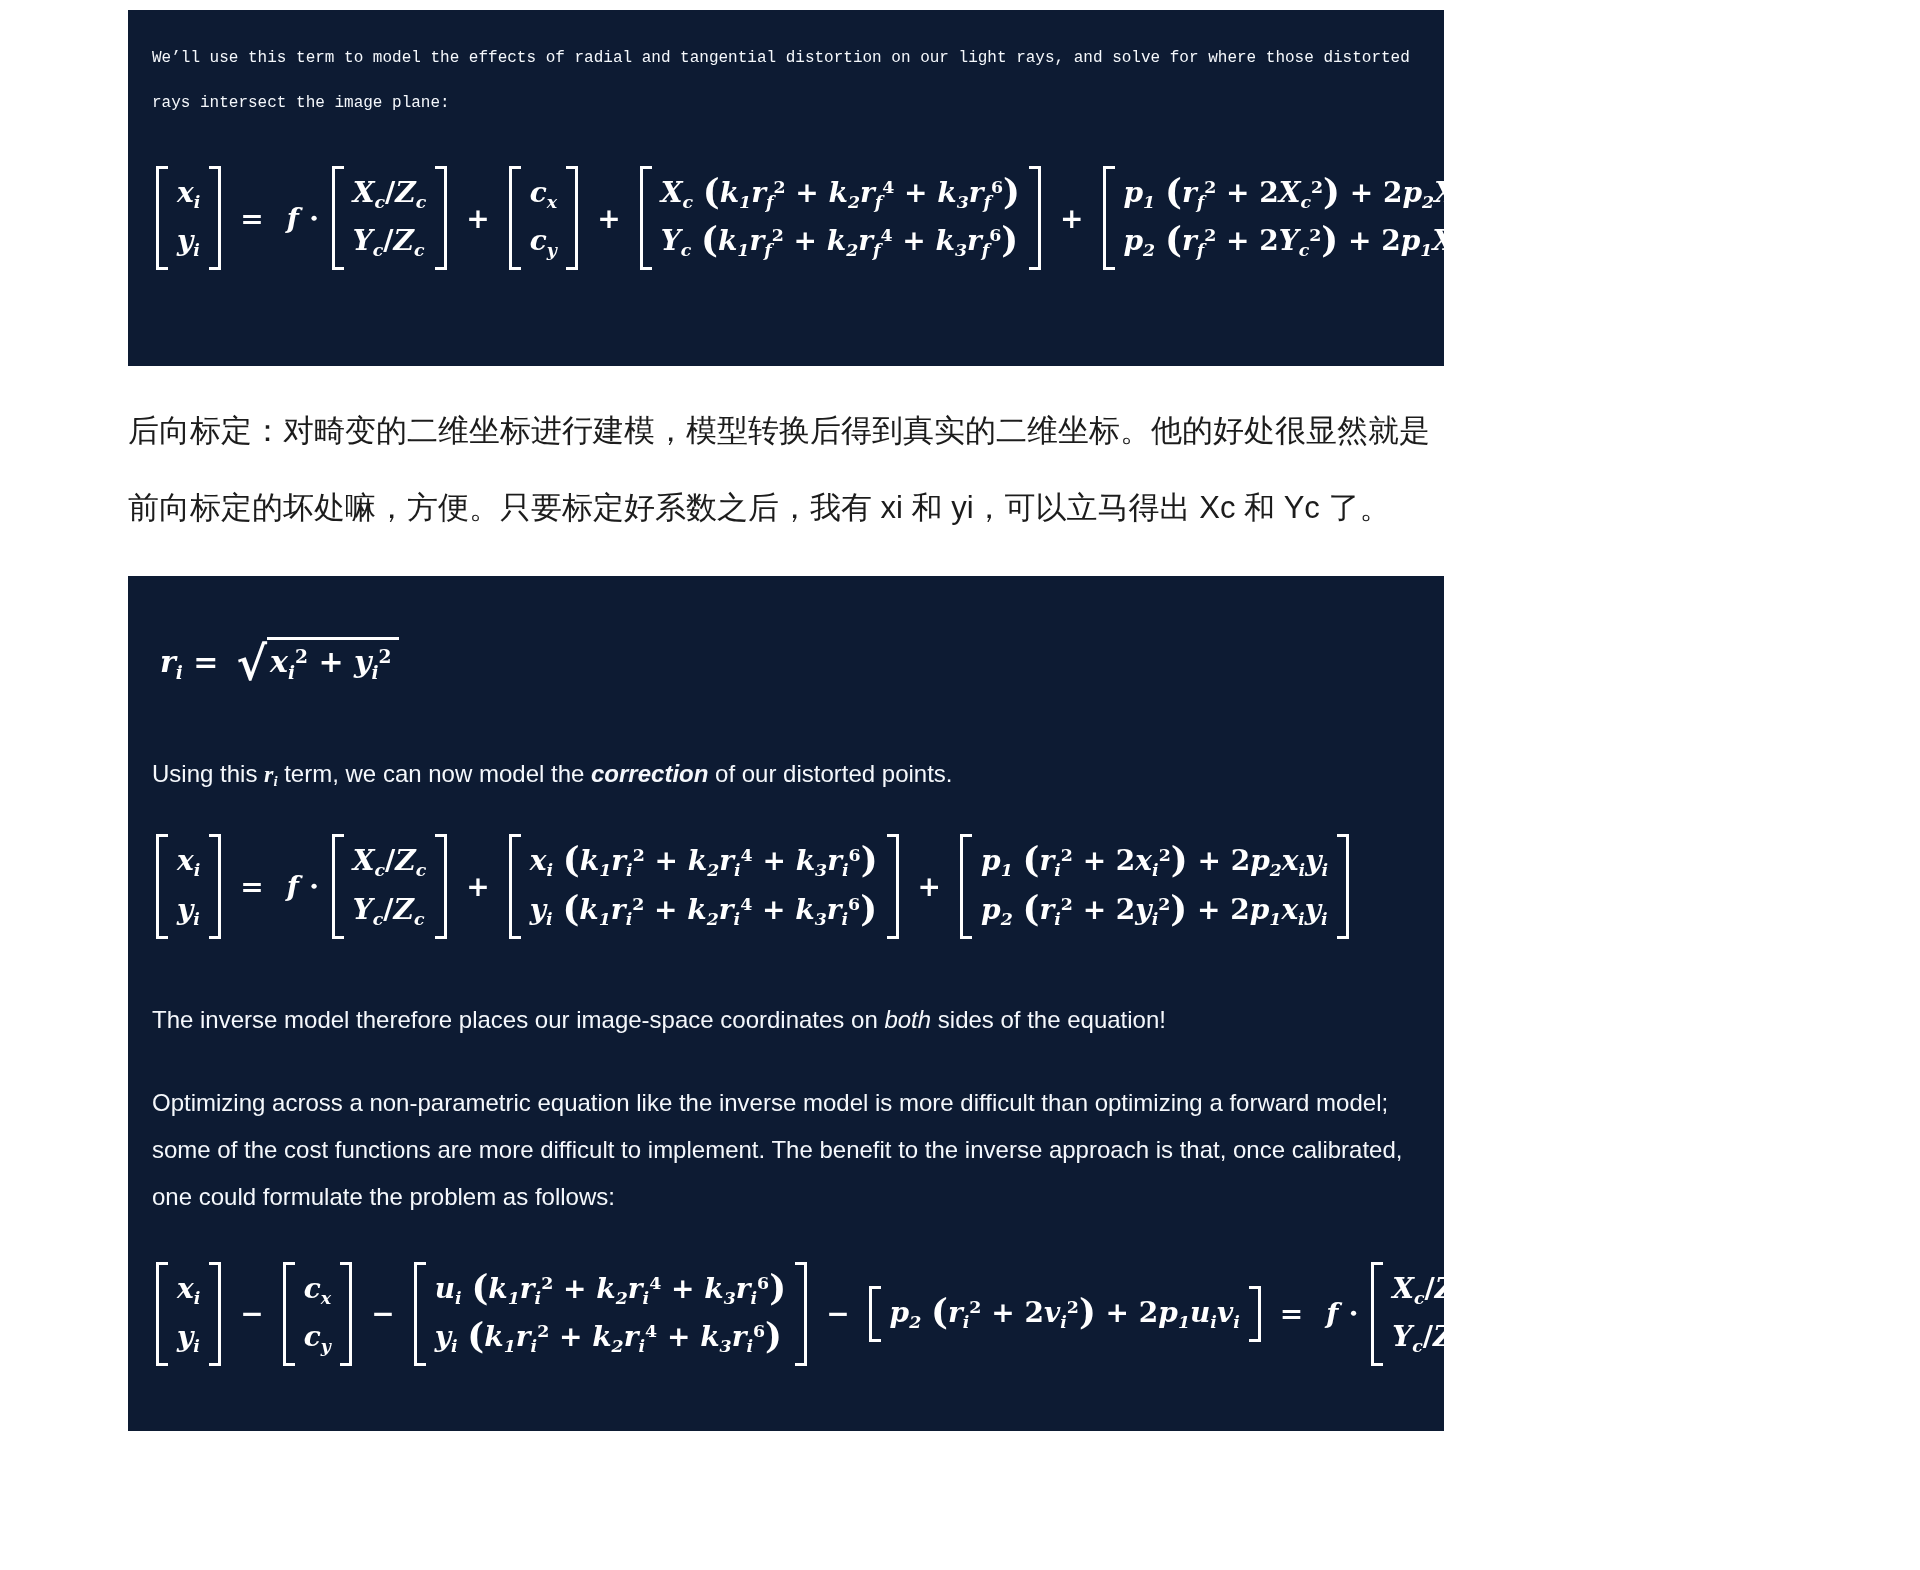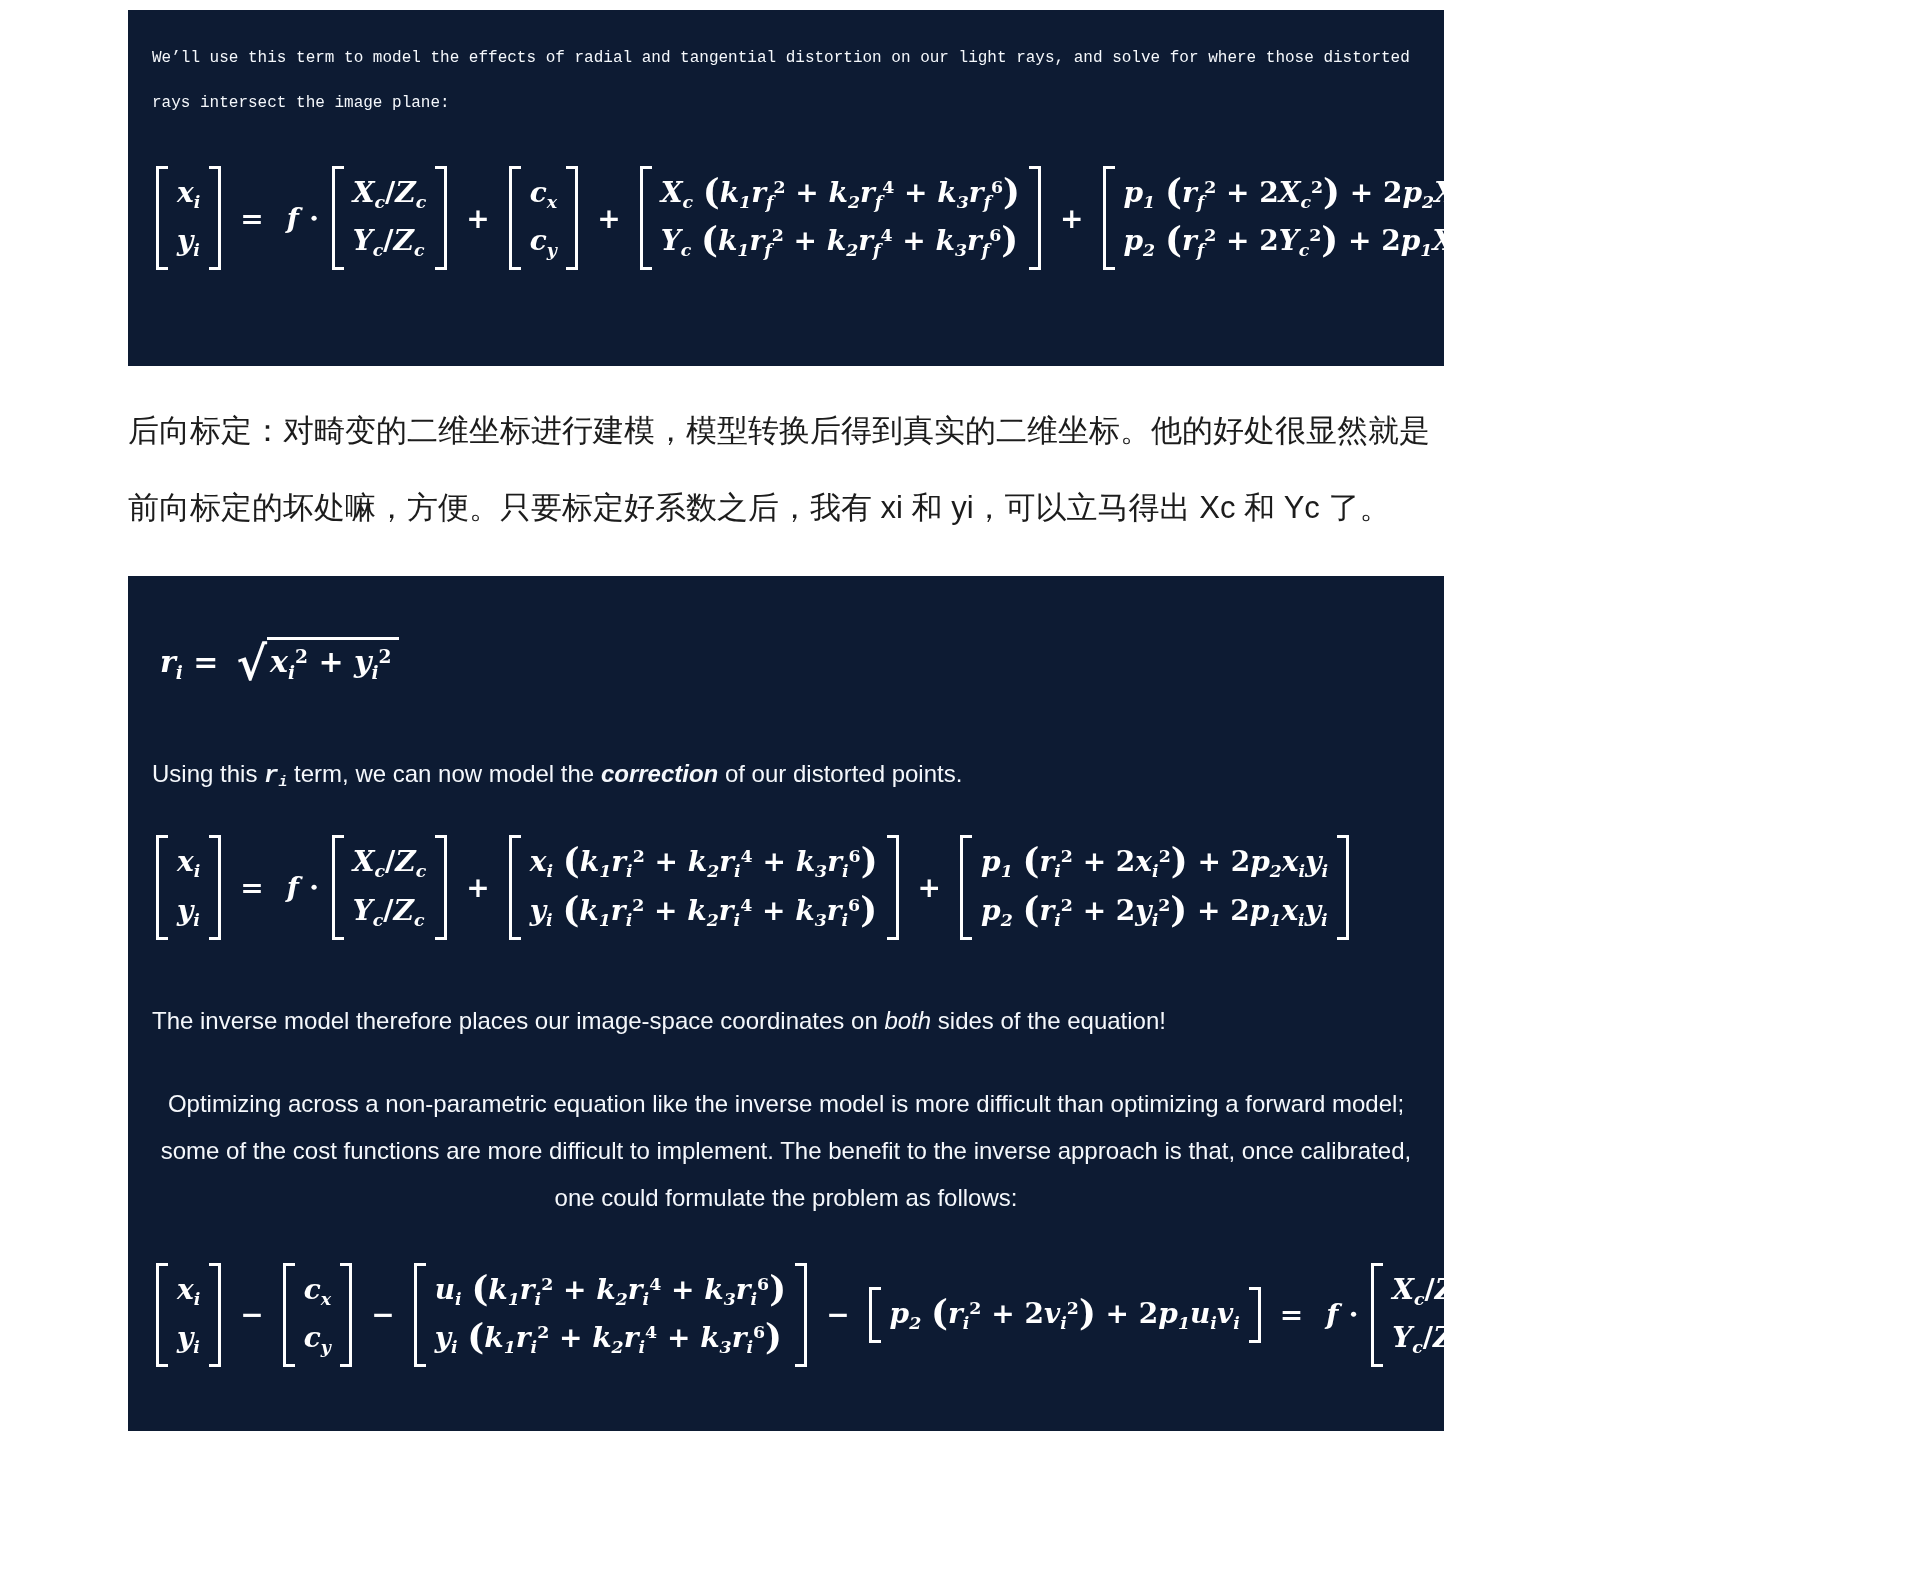--- a/index.html
+++ b/index.html
@@ -44,21 +44,21 @@
     display:flex;align-items:center;
     font-family:"DejaVu Serif","Liberation Serif",serif;
     font-weight:700;color:#ffffff;
     font-size:28px;
   }
   .eq-forward{margin-top:40px;}
   .eq-radius{margin-top:8px;font-size:30px;}
   .eq-correction{margin-top:36px;}
   .eq-inverse{margin-top:42px;margin-bottom:6px;}
 
-  .inline-math{font-family:Liberation Mono, monospace;font-weight:700;}
+  .inline-math{font-family:Liberation Serif, serif;font-weight:700;}
 
   .eq i{font-style:italic;}
   .eq sub{font-size:0.62em;vertical-align:-0.35em;font-style:italic;}
   .eq sup{font-size:0.62em;vertical-align:0.5em;}
   .inline-math sub{font-size:0.62em;vertical-align:-0.3em;}
   .pr{font-size:1.28em;line-height:0;vertical-align:-0.06em;font-style:normal;}
 
   .mx{display:inline-flex;align-items:stretch;margin:0 4px;}
   .mx .b{width:9px;flex:0 0 9px;}
   .mx .bl{border-left:3px solid currentColor;border-top:3px solid currentColor;border-bottom:3px solid currentColor;}
@@ -68,21 +68,21 @@
 
   .op{margin:0 15px;}
   .sc{margin:0 8px;white-space:nowrap;}
 
   .sq{display:inline-block;white-space:nowrap;margin-left:10px;}
   .rt{font-size:1.55em;font-style:normal;vertical-align:-0.18em;}
   .rad{border-top:3px solid currentColor;padding:4px 8px 0 3px;}
 
   .spacer-using{margin-top:66px;}
   .spacer-inverse-note{margin-top:64px;}
-  .spacer-optim{margin-top:42px;text-align:center;}
+  .spacer-optim{margin-top:42px;}
 </style>
 </head>
 <body>
 
 <div class="page">
   <div class="content-col">
 
     <div class="panel panel-1">
       <p class="panel-para">We’ll use this term to model the effects of radial and tangential distortion on our light rays, and solve for where those distorted rays intersect the image plane:</p>
       <div class="eq eq-forward">

